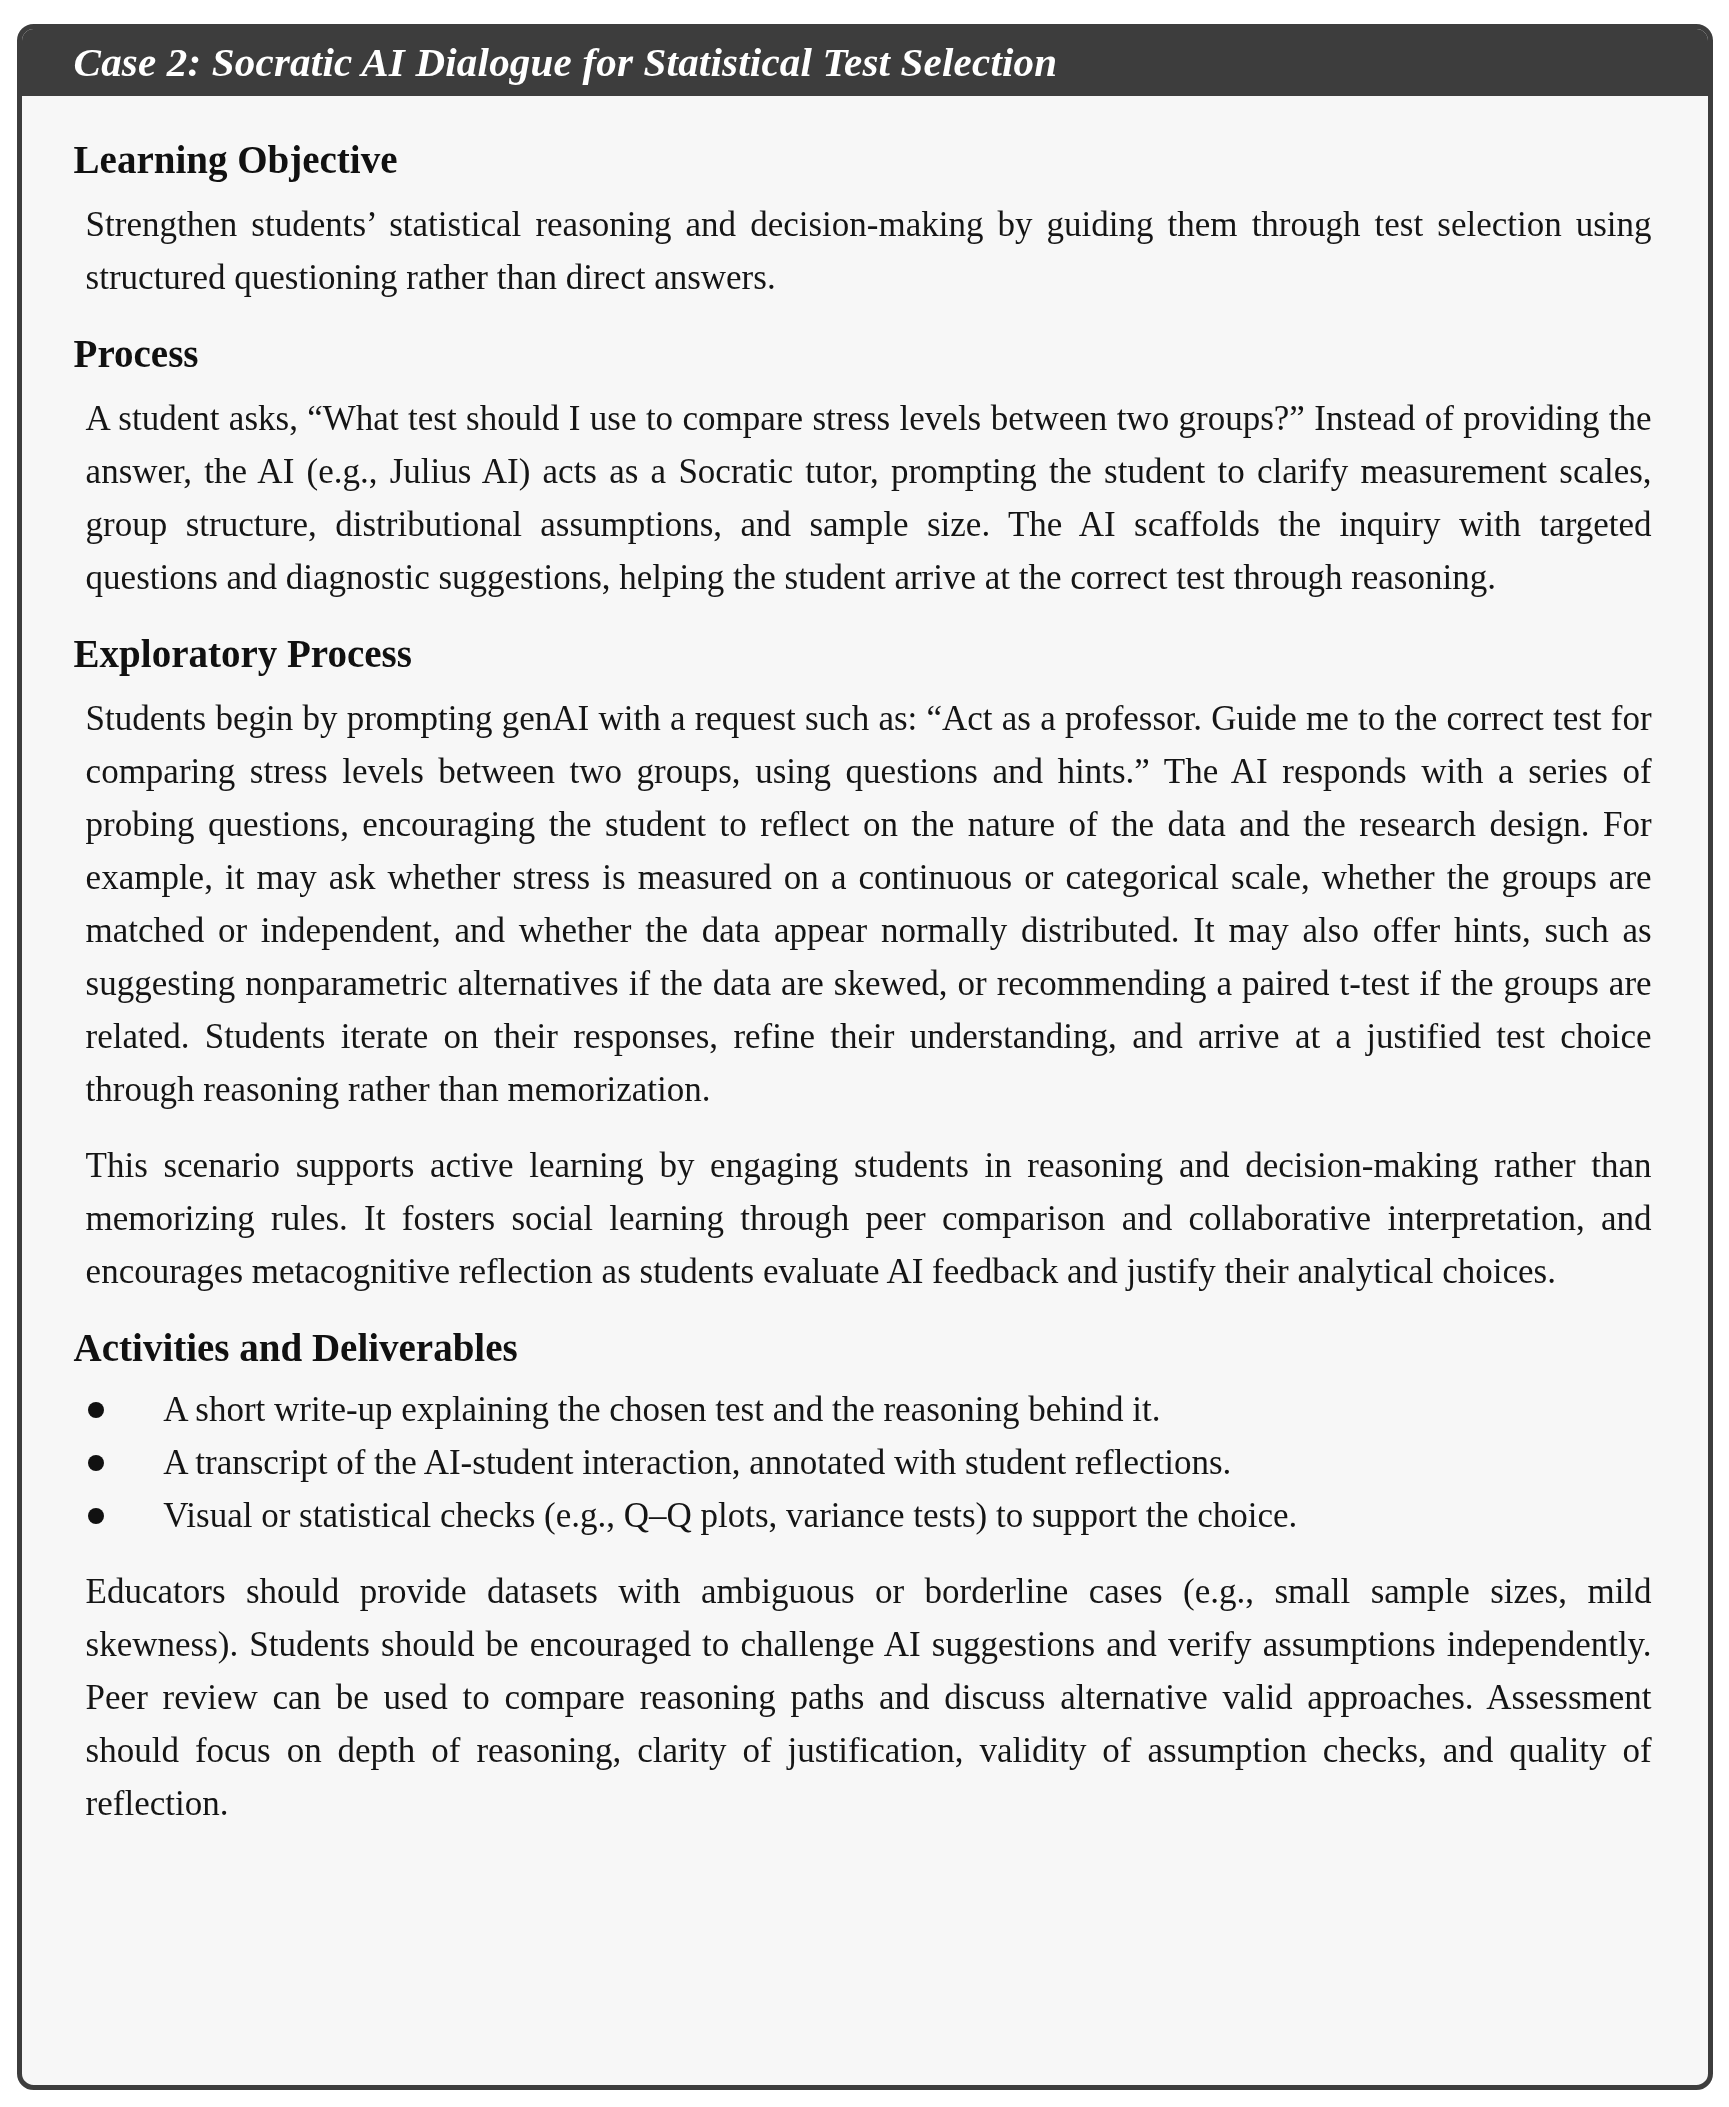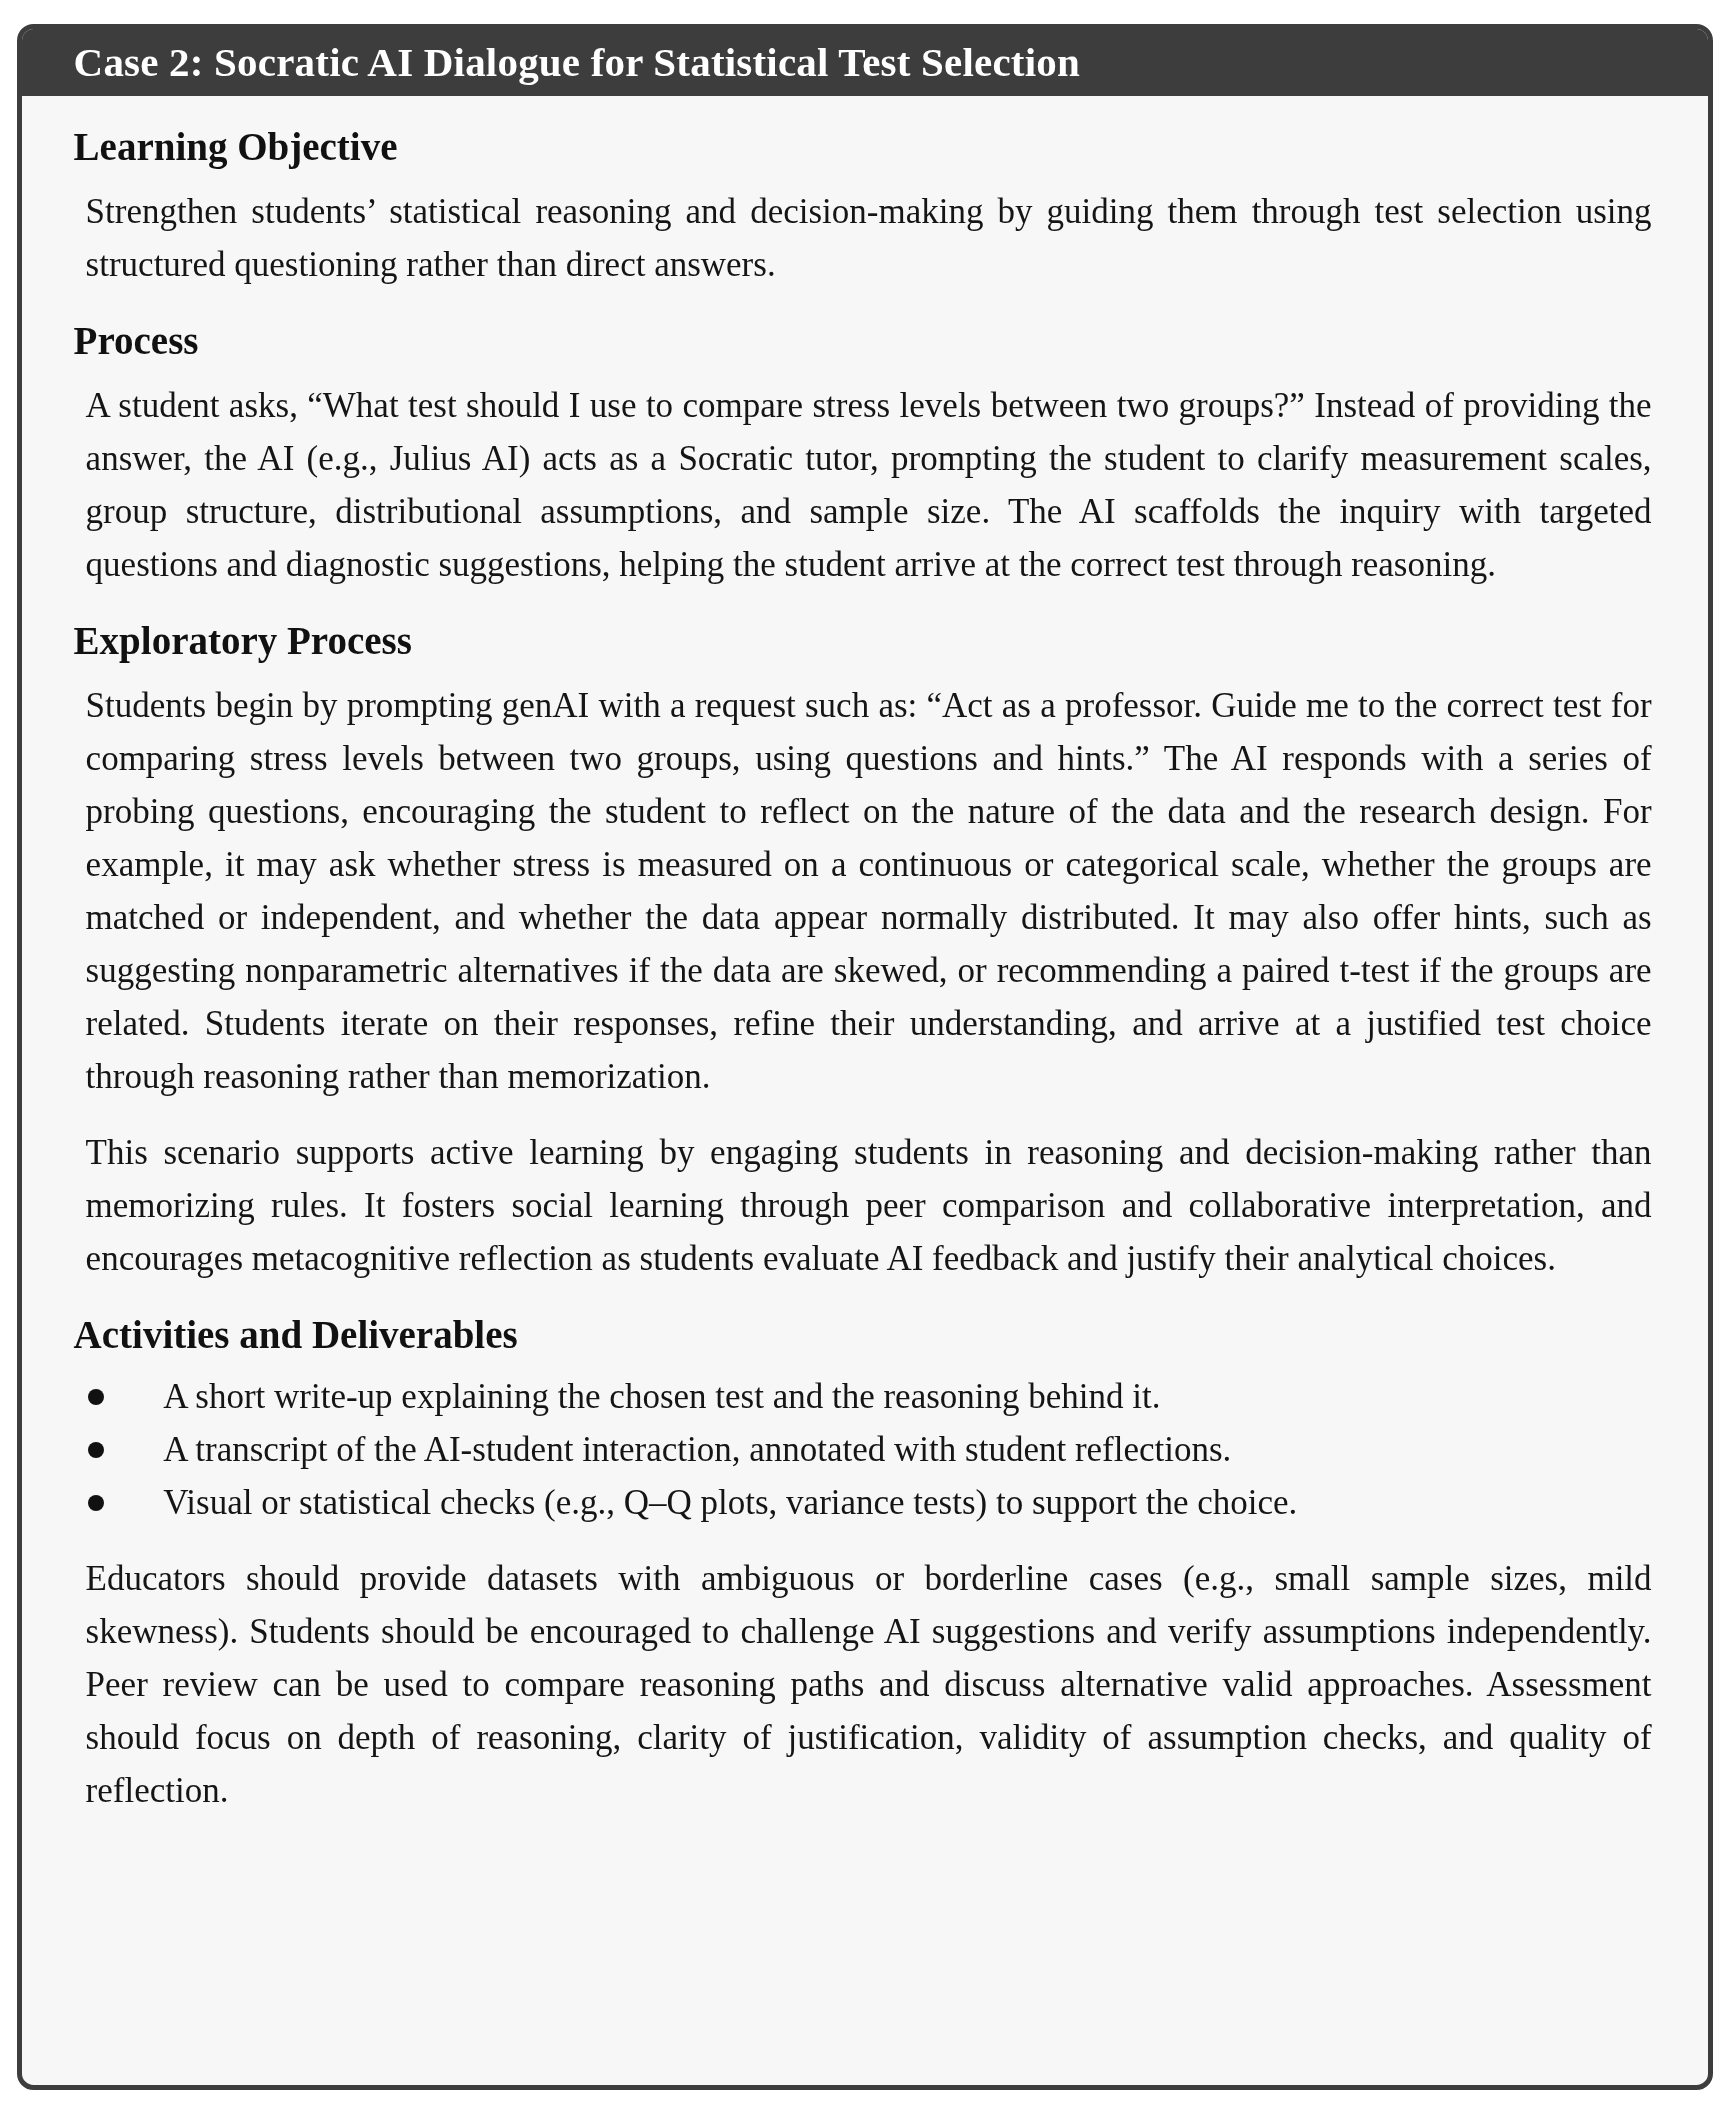--- a/index.html
+++ b/index.html
@@ -29,32 +29,33 @@
     background: #f7f7f7;
     overflow: hidden;
   }
   .case-titlebar {
     background: #3d3d3d;
     height: 67px;
     display: flex;
     align-items: center;
     padding-left: 52px;
     padding-right: 18.5px;
+    font-style: italic;
   }
   .case-title {
     margin: 0;
     color: #ffffff;
     font-size: 41px;
     font-weight: 700;
     line-height: 1;
     letter-spacing: 0.2px;
     white-space: nowrap;
   }
   .case-body {
-    padding: 11px 44px 0 52px;
+    padding: 24px 44px 0 52px;
     color: #151515;
     font-size: 35px;
     line-height: 53px;
   }
   .sec { margin-top: 23px; }
   .sec:first-child { margin-top: 13px; }
   .sec h2 {
     margin: 0;
     font-size: 39px;
     font-weight: 700;

